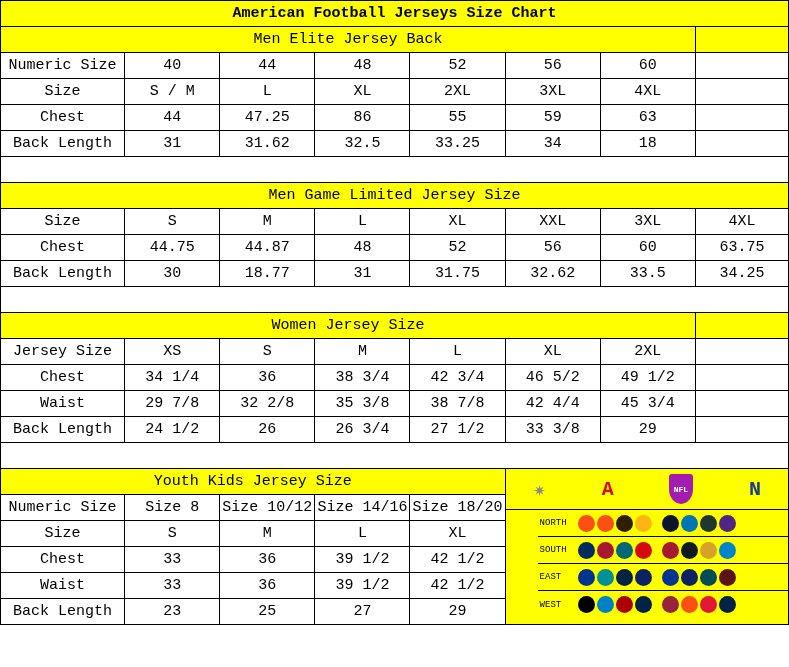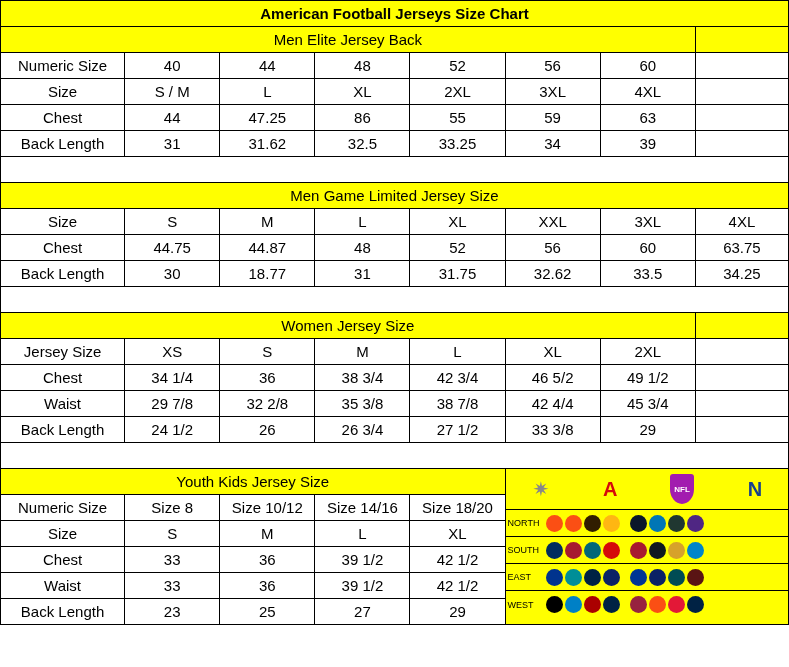--- a/index.html
+++ b/index.html
@@ -11,20 +11,21 @@
     width: 789px;
     height: 667px;
     font-family: "Liberation Sans", sans-serif;
     color: #000;
     overflow: hidden;
   }
   .page {
     position: relative;
     width: 789px;
     height: 667px;
+    font-family: Liberation Mono, monospace;
   }
   table.grid {
     border-collapse: collapse;
     table-layout: fixed;
     width: 789px;
   }
   table.grid td {
     border: 1px solid #000;
     text-align: center;
     vertical-align: middle;
@@ -98,20 +99,21 @@
   .star-logo {
     color: #888;
     font-size: 20px;
   }
   .div-row {
     display: flex;
     align-items: center;
     height: 27px;
     border-bottom: 1px solid #000;
     box-sizing: border-box;
+    margin-left: 32px;
   }
   .div-row:last-child { border-bottom: none; }
   .div-label {
     width: 38px;
     font-size: 9px;
     text-align: left;
     padding-left: 2px;
     flex: 0 0 38px;
   }
   .team-strip {
@@ -188,21 +190,21 @@
         <td>63</td>
         <td class="blank"></td>
       </tr>
       <tr>
         <td class="label-cell">Back Length</td>
         <td>31</td>
         <td>31.62</td>
         <td>32.5</td>
         <td>33.25</td>
         <td>34</td>
-        <td>39</td>
+        <td>18</td>
         <td class="blank"></td>
       </tr>
 
       <tr class="spacer">
           <td colspan="8"></td>
         </tr>
 
       <tr class="section-bar">
         <td colspan="8">Men Game Limited Jersey Size</td>
       </tr>

